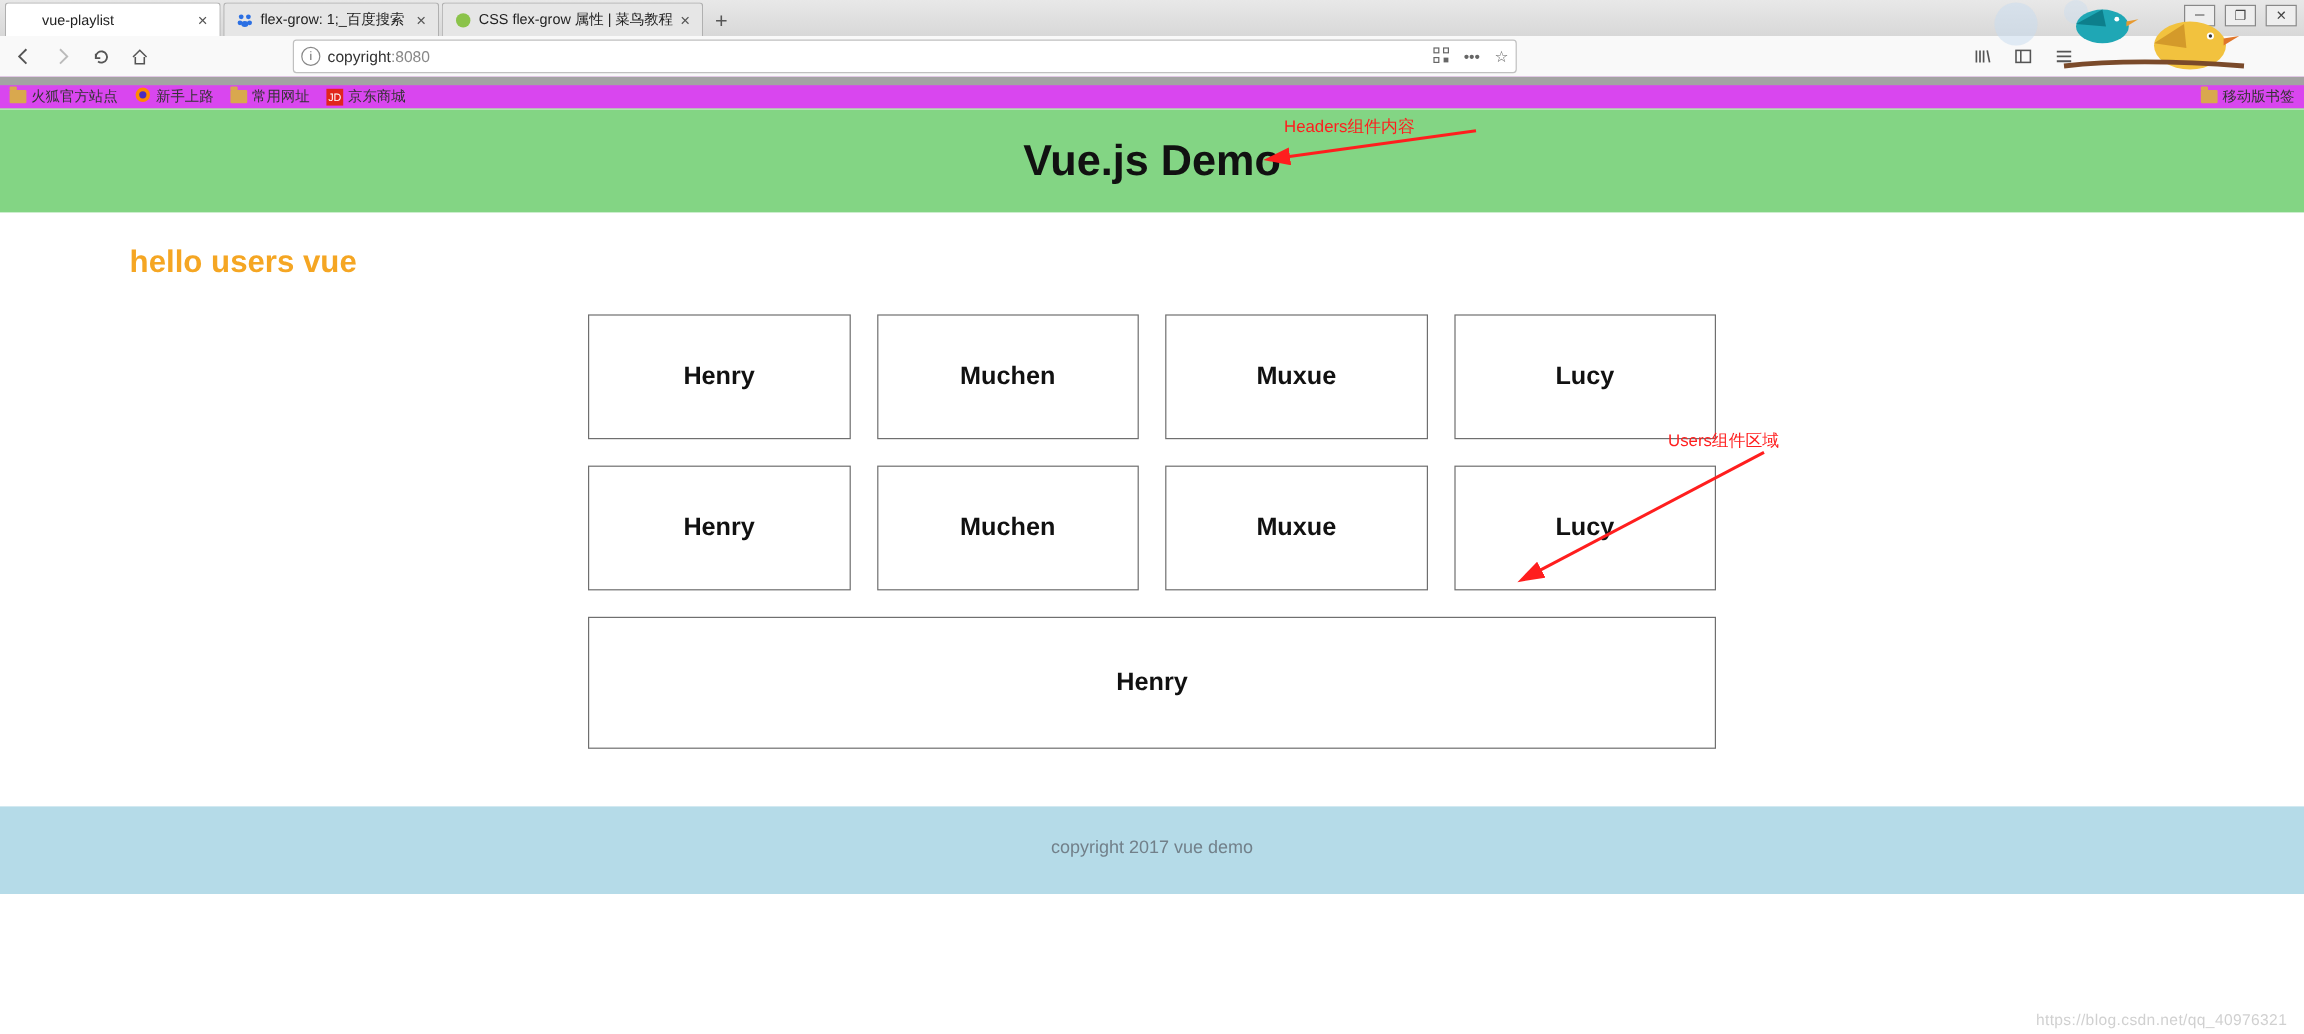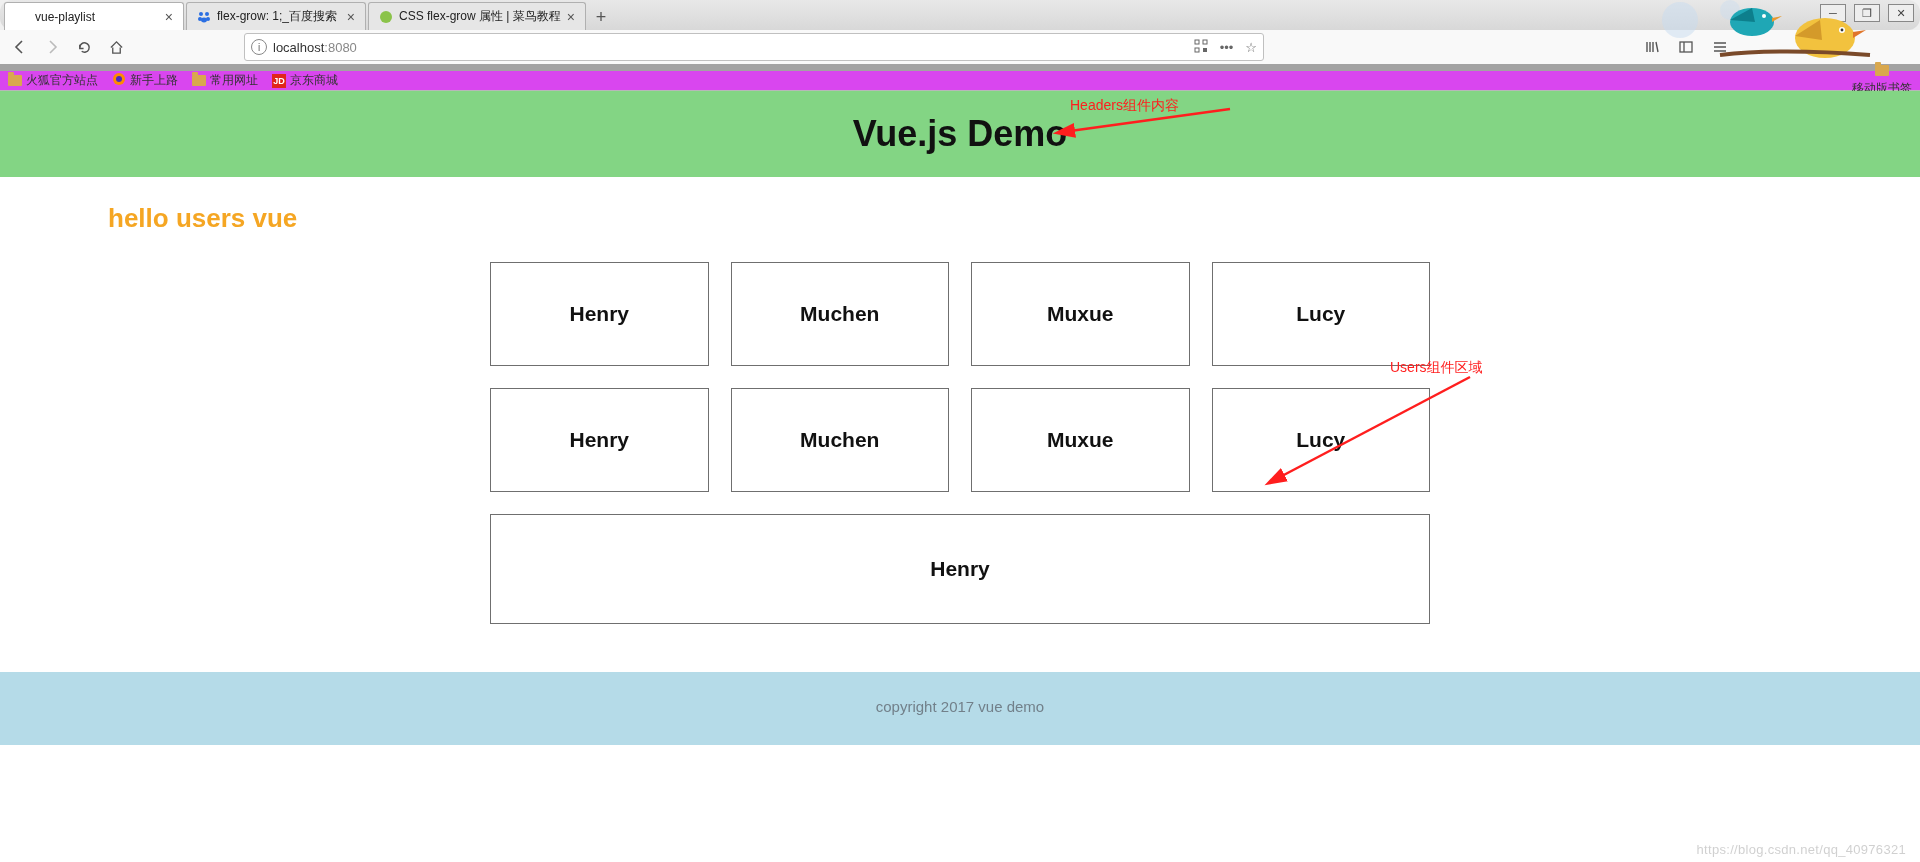--- a/index.html
+++ b/index.html
@@ -1,42 +1,42 @@
 <!DOCTYPE html>
 <html><head>
 <meta charset="utf-8">
 <style>
   * { box-sizing: border-box; margin: 0; padding: 0; }
   html, body { width: 1920px; height: 862px; font-family: "Segoe UI", "Microsoft YaHei", Arial, sans-serif; overflow: hidden; }
 
   
   .browser-chrome { background: #f0f0f0; border-bottom: 1px solid #b8b8b8; }
-  .tab-strip { display: flex; align-items: flex-end; height: 30px; background: linear-gradient(#e8e8e8,#d8d8d8); padding: 0 4px; border-radius: 12px; }
+  .tab-strip { display: flex; align-items: flex-end; height: 30px; background: linear-gradient(#e8e8e8,#d8d8d8); padding: 0 4px; }
   .tab { display: flex; align-items: center; gap: 6px; height: 28px; padding: 0 10px; font-size: 12px; color: #222; border: 1px solid #b0b0b0; border-bottom: none; background: #e6e6e6; margin-right: 2px; border-top-left-radius: 3px; border-top-right-radius: 3px; min-width: 180px; }
   .tab.active { background: #fff; }
   .tab .tab-close { margin-left: auto; font-size: 14px; color: #555; }
   .tab .tab-icon { width: 14px; height: 14px; display: inline-flex; align-items: center; justify-content: center; font-size: 12px; }
   .new-tab { width: 26px; height: 26px; display: flex; align-items: center; justify-content: center; font-size: 18px; color: #555; }
 
   .nav-bar { display: flex; align-items: center; height: 34px; background: #f9f9f9; gap: 4px; padding: 0 6px; }
   .nav-btn { width: 28px; height: 28px; display: flex; align-items: center; justify-content: center; color: #555; font-size: 15px; border-radius: 3px; }
   .nav-btn.disabled { color: #bbb; }
   .address-bar { flex: 0 0 1020px; margin-left: 110px; height: 28px; border: 1px solid #c0c0c0; border-radius: 3px; background: #fff; display: flex; align-items: center; padding: 0 6px; font-size: 13px; color: #666; }
   .address-bar .addr-icon { width: 16px; height: 16px; border: 1px solid #888; border-radius: 50%; display: inline-flex; align-items: center; justify-content: center; font-size: 10px; margin-right: 6px; }
   .address-host { color: #333; }
   .address-port { color: #888; }
   .addr-right { margin-left: auto; display: flex; gap: 12px; align-items: center; color: #666; }
   .nav-right { margin-left: auto; display: flex; gap: 6px; align-items: center; padding-right: 180px; }
 
   .bookmark-bar { display: flex; align-items: center; height: 26px; background: #d946ef; border-top: 7px solid #a3a3a3; gap: 14px; padding: 0 8px; font-size: 12px; color: #333; }
   .bk-item { display: inline-flex; align-items: center; gap: 4px; }
   .bk-folder { width: 14px; height: 11px; background: #d9a84e; border-radius: 1px; position: relative; }
   .bk-folder::before { content: ""; position: absolute; top: -3px; left: 0; width: 6px; height: 3px; background: #d9a84e; border-radius: 1px 1px 0 0; }
-  .jd-icon { width: 14px; height: 14px; background: #e1251b; color: #fff; font-size: 9px; font-weight: bold; display: inline-flex; align-items: center; justify-content: center; }
-  .bookmark-right { margin-left: auto; flex-direction: column; }
+  .jd-icon { width: 14px; height: 14px; background: #e1251b; color: #fff; font-size: 9px; font-weight: normal; display: inline-flex; align-items: center; justify-content: center; }
+  .bookmark-right { margin-left: auto; }
 
   
   .window-controls { position: absolute; top: 4px; right: 6px; display: flex; gap: 8px; }
   .win-btn { width: 26px; height: 18px; border: 1px solid #888; display: flex; align-items: center; justify-content: center; font-size: 11px; color: #444; background: #eee; }
 
   
   .birds { position: absolute; top: 0; right: 40px; width: 220px; height: 70px; pointer-events: none; }
 
   
   .viewport { position: relative; width: 100%; height: calc(862px - 90px); overflow: hidden; background: #fff; }
@@ -142,21 +142,21 @@
         </svg>
       </div>
     <div class="nav-btn">
         <svg width="15" height="15" viewBox="0 0 16 16">
           <path d="M2 8 L8 2 L14 8 M4 8 V14 H12 V8" stroke="#555" stroke-width="1.4" fill="none"></path>
         </svg>
       </div>
 
     <div class="address-bar">
       <span class="addr-icon">i</span>
-      <span class="address-host">localhost</span>
+      <span class="address-host">copyright</span>
         <span class="address-port">:8080</span>
       <span class="addr-right">
         <span><svg width="14" height="14" viewBox="0 0 14 14">
               <rect x="1" y="1" width="4" height="4" fill="none" stroke="#666"></rect>
               <rect x="9" y="1" width="4" height="4" fill="none" stroke="#666"></rect>
               <rect x="1" y="9" width="4" height="4" fill="none" stroke="#666"></rect>
               <rect x="9" y="9" width="4" height="4" fill="#666"></rect>
             </svg></span>
         <span>•••</span>
         <span>☆</span>

